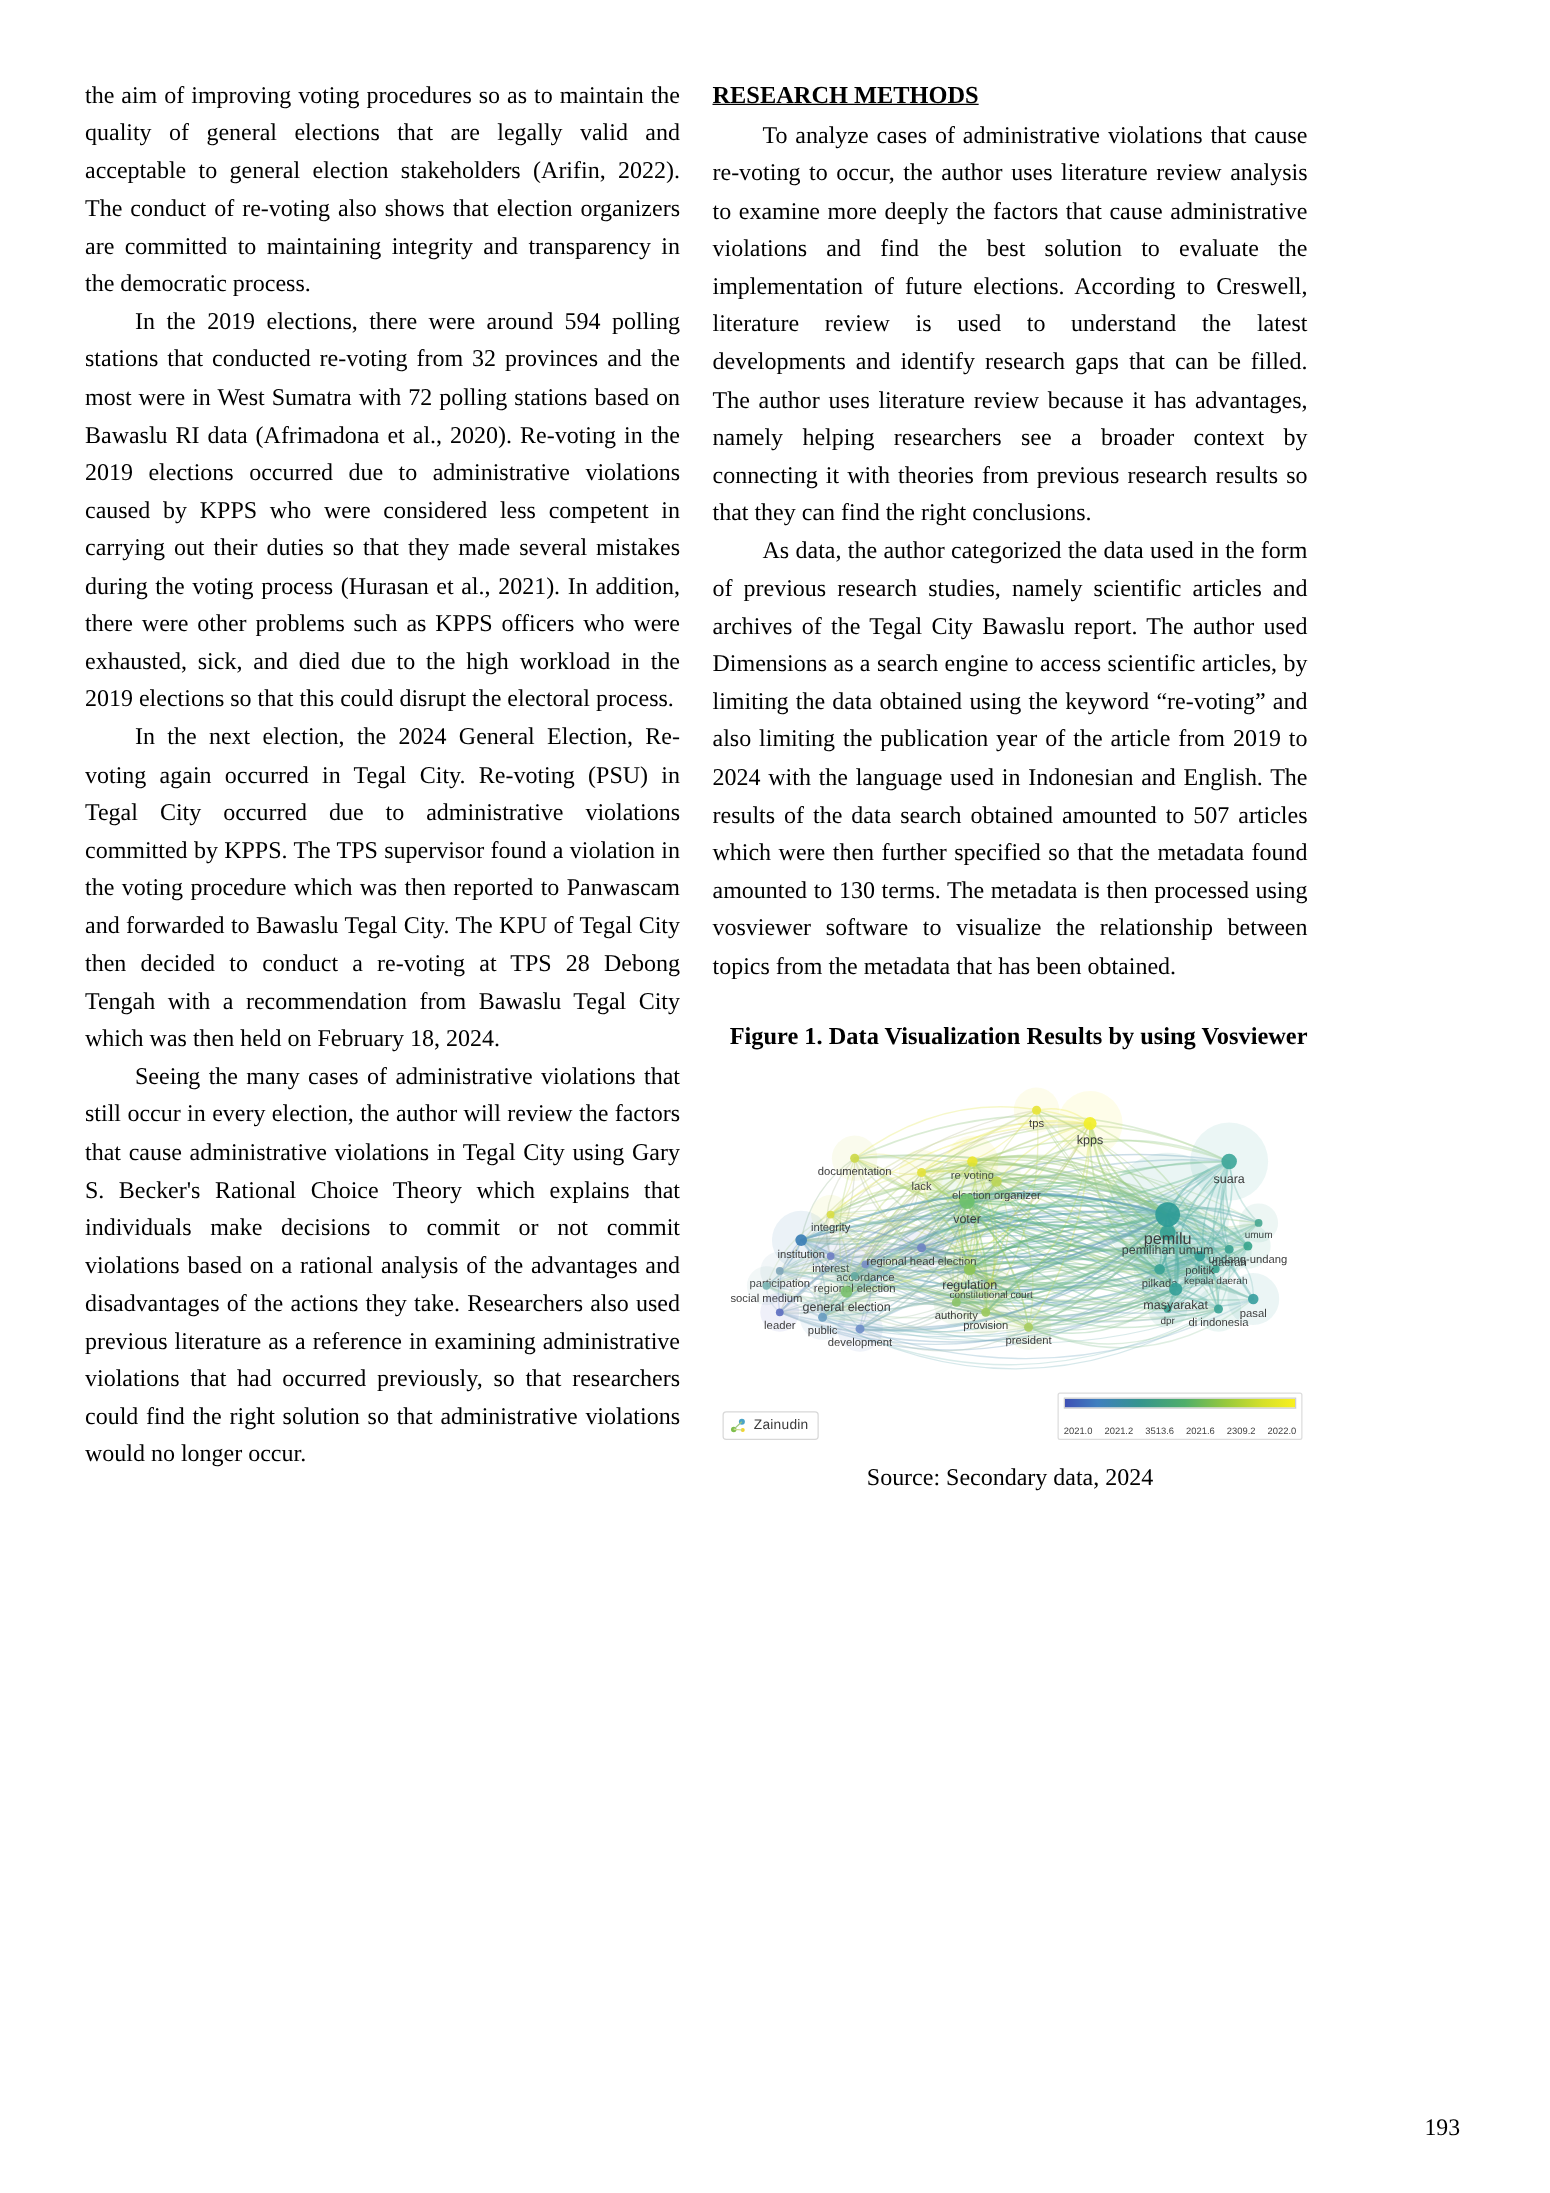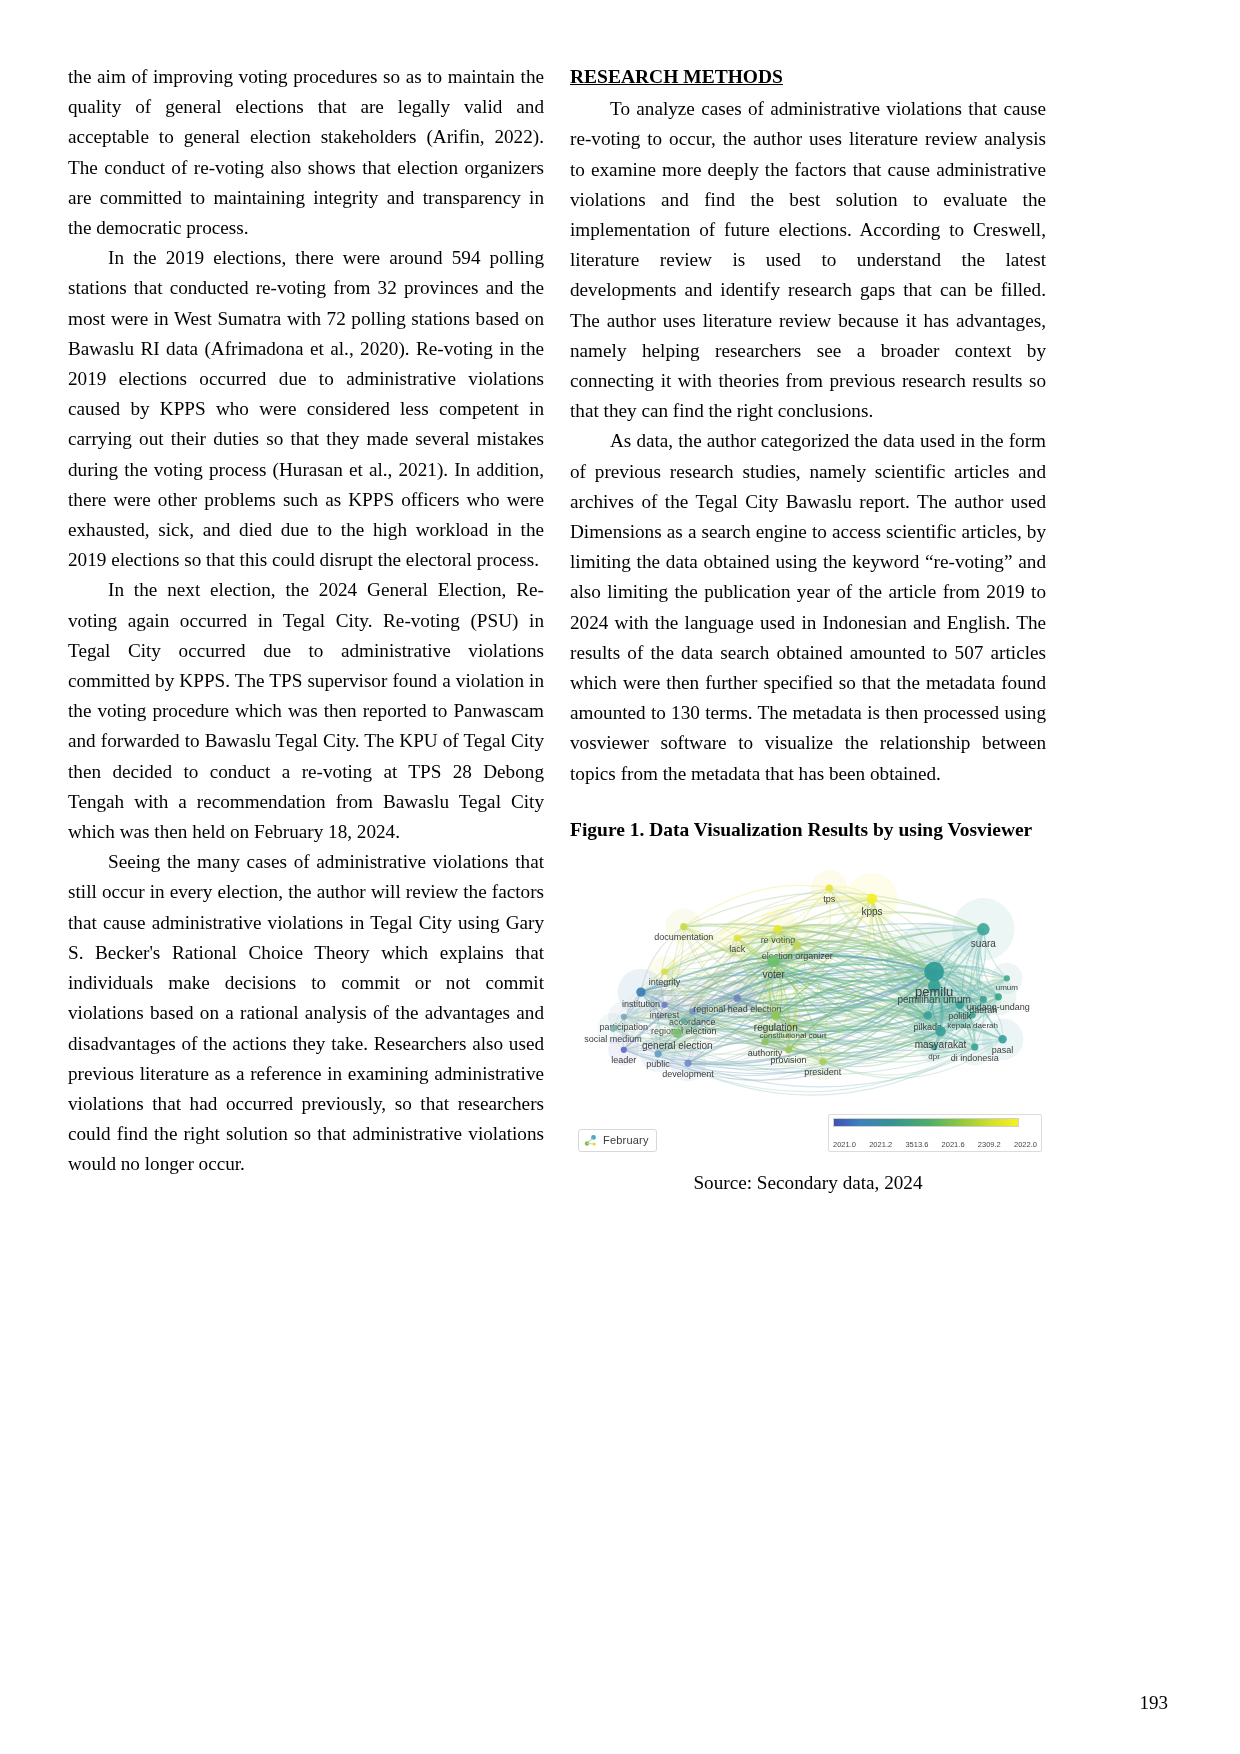--- a/index.html
+++ b/index.html
@@ -48,21 +48,21 @@
     margin:0 0 2px 0;
     font-size:19.5px;
     font-weight:700;
     line-height:30.2px;
     font-family:"Liberation Serif", serif;
     text-decoration:underline;
   }
 
   .fig-caption {
     margin:26px 0 0 0;
-    text-align:left;
+    text-align:right;
     font-weight:700;
     font-size:19.5px;
     line-height:30px;
     font-family:"Liberation Serif", serif;
   }
 
   
   .figure-box {
     position:relative;
     width:476px;
@@ -113,21 +113,21 @@
     border-radius:2px;
     padding:3px 4px 2px 4px;
   }
   .scale .bar {
     width:186px; height:9px;
     background:linear-gradient(to right,#3f51b5 0%, #3f7fbf 14%, #35948f 32%, #4fae6a 52%, #97c93d 70%, #d5e02a 86%, #f9f01f 100%);
     border:1px solid #cfcfcf;
   }
   .scale .ticks {
     display:flex; justify-content:space-between;
-    width:204px;
+    width:186px;
     margin-top:13px;
     font-family:"Liberation Sans", sans-serif;
     font-size:7.5px;
     color:#444;
   }
 </style>
 </head>
 <body>
 
 <div class="page">
@@ -761,21 +761,21 @@
         </svg>
 
         <div class="vos-logo">
           <svg width="15" height="15" viewBox="0 0 15 15">
             <circle cx="4" cy="10.5" r="2.2" fill="#7fbf4d"></circle>
             <circle cx="10.5" cy="4.4" r="2.4" fill="#4aa3c7"></circle>
             <circle cx="11.2" cy="11" r="1.6" fill="#f0d32a"></circle>
             <line x1="4" y1="10.5" x2="10.5" y2="4.4" stroke="#9dc97c" stroke-width="1"></line>
             <line x1="4" y1="10.5" x2="11.2" y2="11" stroke="#c9d98c" stroke-width="1"></line>
           </svg>
-          <span class="txt">February</span>
+          <span class="txt">Zainudin</span>
         </div>
 
         <div class="scale">
           <div class="bar"></div>
           <div class="ticks" id="scale-ticks">
               <span>2021.0</span>
               <span>2021.2</span>
               <span>3513.6</span>
               <span>2021.6</span>
               <span>2309.2</span>

